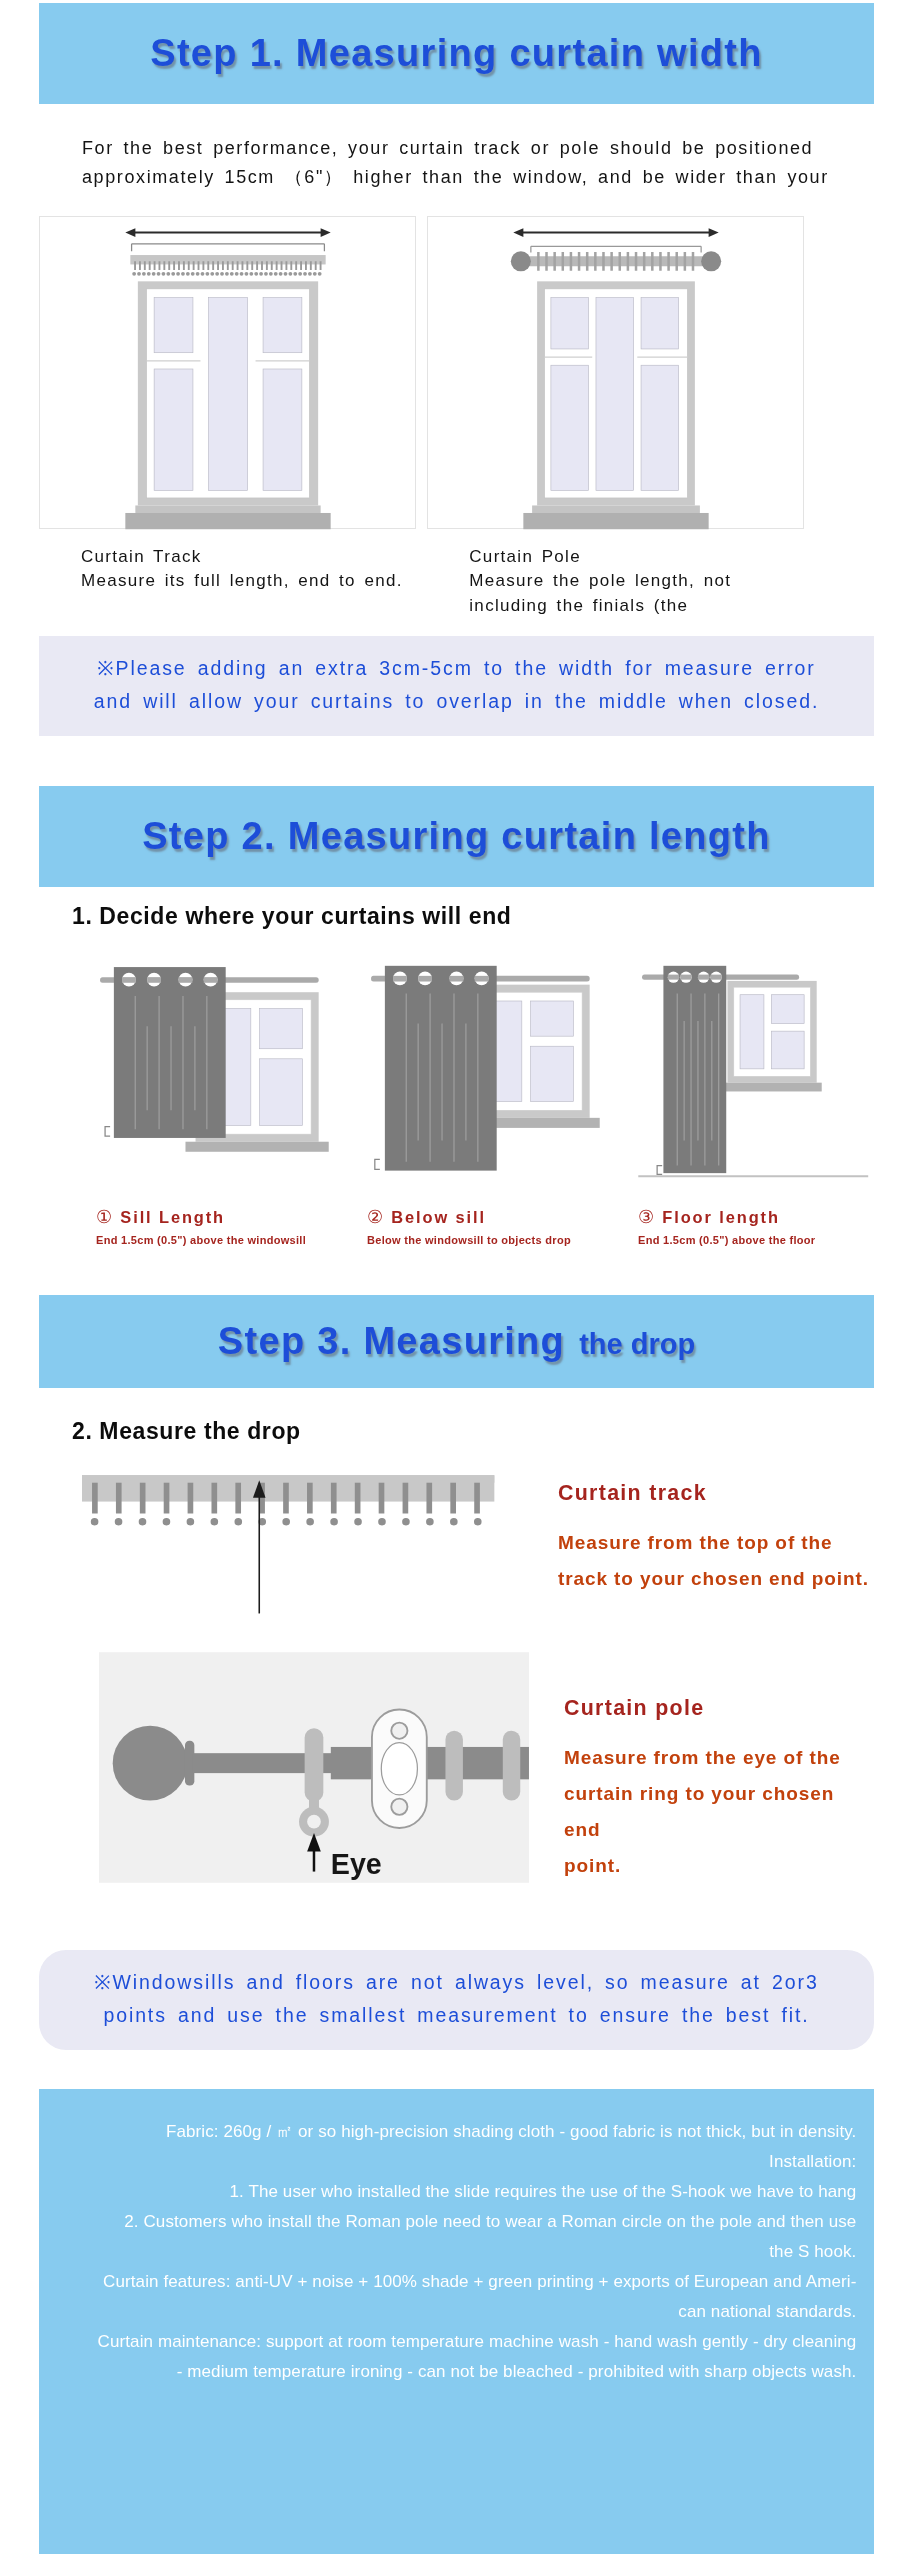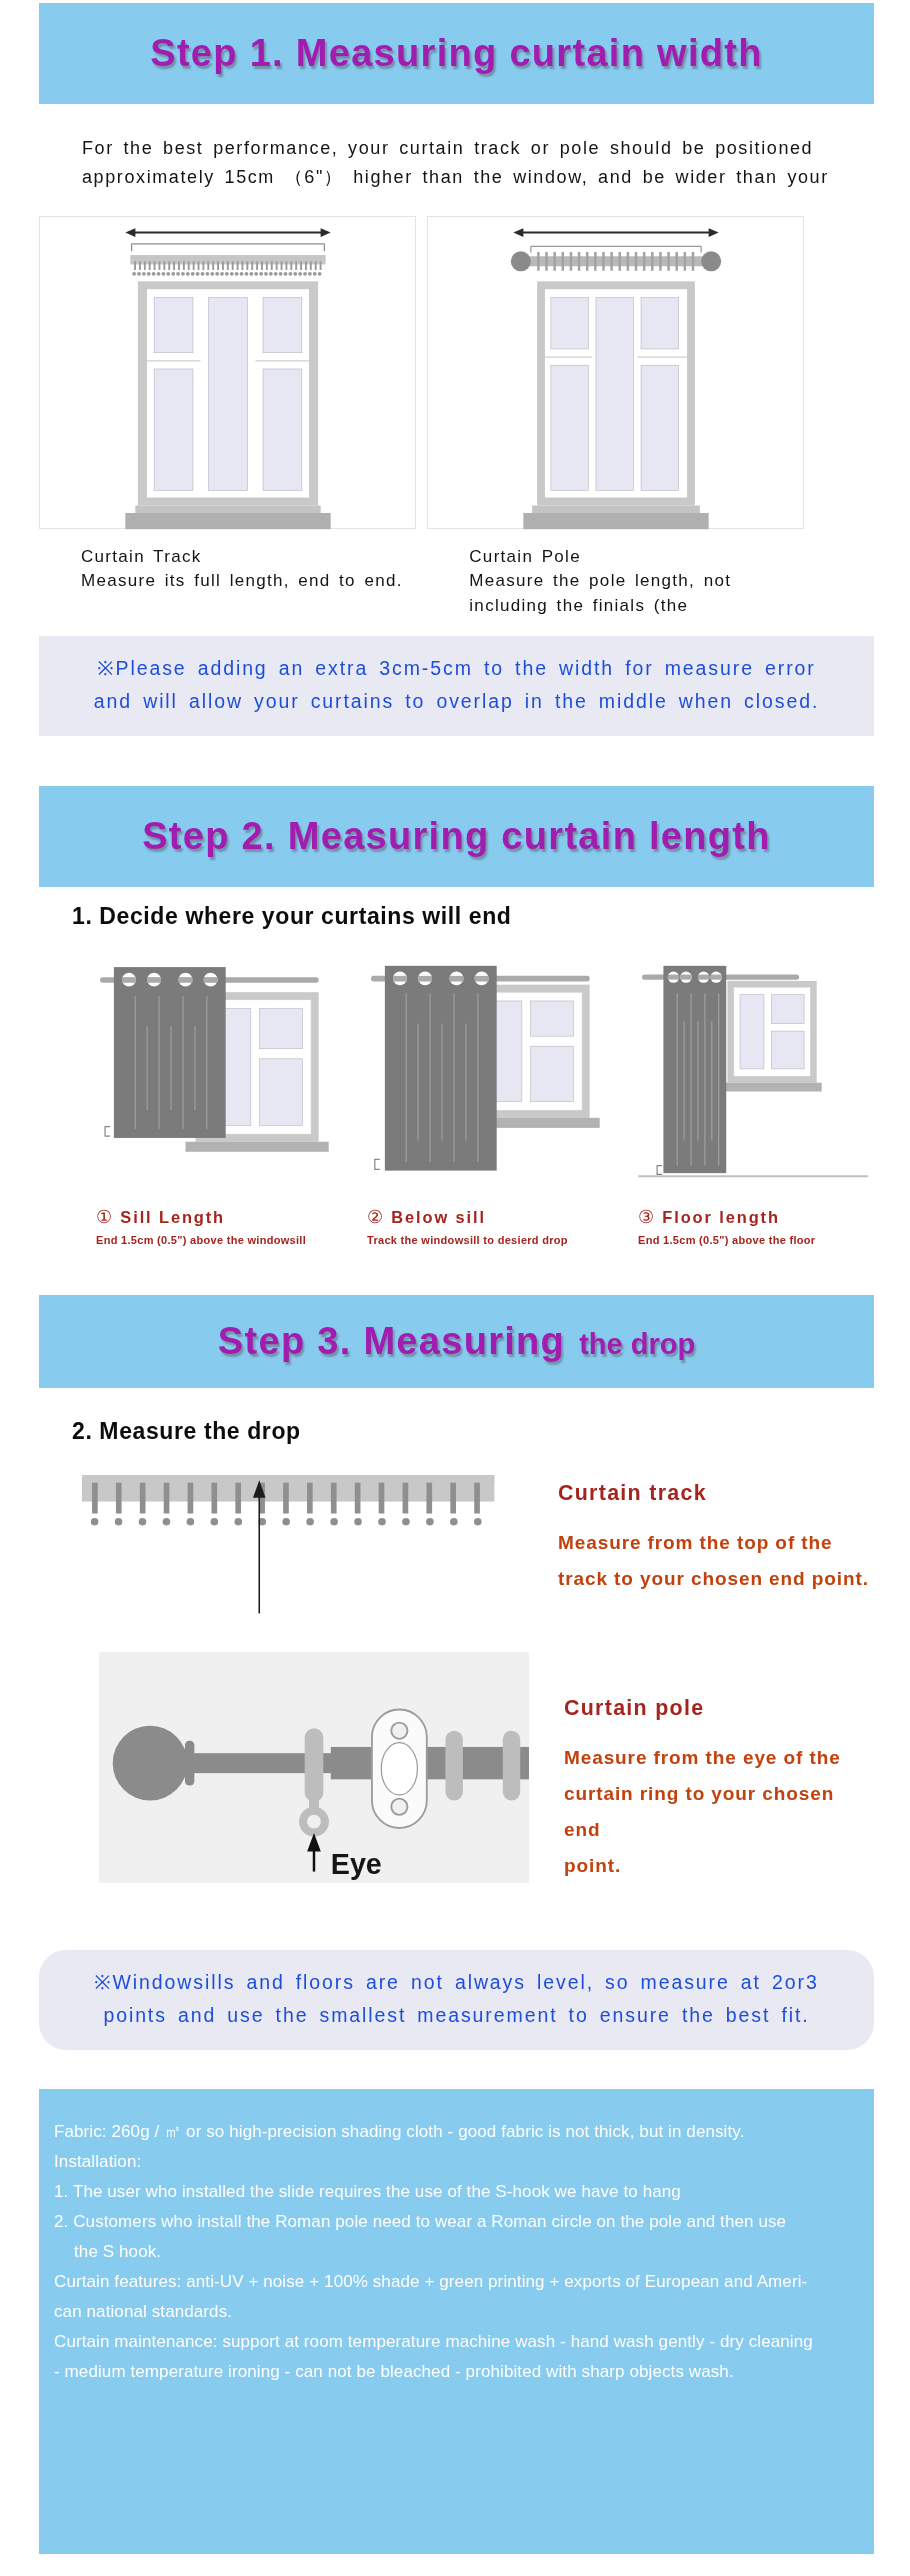--- a/index.html
+++ b/index.html
@@ -1,20 +1,20 @@
 <!DOCTYPE html>
 <html style="font-size:10px"><head>
 <meta charset="utf-8">
 <style>
   html,body{margin:0;padding:0;}
   body{width:910px;height:2576px;background:#ffffff;overflow:hidden;
        font-family:"Liberation Sans",sans-serif;color:#141414;}
   .content{width:835px;margin-left:39px;}
   .banner{height:101px;background:#87CBEF;display:flex;align-items:center;justify-content:center;}
-  .banner-title{font-size:38px;font-weight:bold;color:#a21caf;letter-spacing:1.3px;
+  .banner-title{font-size:38px;font-weight:bold;color:#1d4ed8;letter-spacing:1.3px;
        text-shadow:1.9px 2.5px 1.9px rgba(108,130,148,.78);white-space:nowrap;}
   #banner1{margin-top:2.5px;}
   #banner2{margin-top:50px;}
   #banner3{margin-top:49px;height:93px;}
   .banner3-sub{font-size:29px;margin-left:14px;letter-spacing:0px;}
   .intro{margin:30px 0 0 43px;font-size:18px;letter-spacing:1.6px;word-spacing:3.1px;line-height:29px;}
   .intro p{margin:0;}
   .diagram-row{display:flex;gap:11.3px;margin-top:24px;}
   .diagram-box{width:377px;height:313px;background:#fff;border:0.6px solid #e3e3e3;
        box-sizing:border-box;display:flex;justify-content:center;align-items:flex-start;padding-top:3.8px;}
@@ -36,21 +36,21 @@
   .length-desc{margin-top:5.7px;font-size:11px;font-weight:bold;color:#A5241E;letter-spacing:0.3px;}
   .track-section{display:flex;margin:25px 0 0 43px;}
   .pole-section{display:flex;margin:33px 0 0 60px;}
   .red-block{margin-left:36px;}
   .pole-red{margin-left:35px;margin-top:45px;}
   .red-title{font-size:21.4px;font-weight:bold;color:#A5241E;letter-spacing:1.3px;margin:11.3px 0 0 0;}
   .pole-red .red-title{margin-top:0;}
   .red-desc{font-size:19px;font-weight:bold;color:#c2410c;letter-spacing:0.9px;
        line-height:36px;margin:19px 0 0 0;}
   .red-desc p{margin:0;}
-  .footer{margin-top:39px;background:#87CBEF;height:465px;box-sizing:border-box;padding:28px 17.6px 0 15px;}
+  .footer{margin-top:39px;background:#87CBEF;height:465px;box-sizing:border-box;padding:28px 17.6px 0 15px;text-align:right;}
   .footer p{margin:0;font-size:17px;line-height:30px;color:#ffffff;letter-spacing:0.1px;}
   .footer p.indent{padding-left:20px;}
 </style>
 </head>
 <body>
 
 <div class="content">
 
   <div class="banner" id="banner1">
     <span class="banner-title">Step 1. Measuring curtain width</span>
@@ -236,21 +236,21 @@
             <rect x="131" y="38" width="22" height="9"></rect>
               <rect x="171" y="38" width="22" height="9"></rect>
           </g>
         </g>
         <path d="M20,330 h-8 v16 h8" stroke="#888888" stroke-width="2" fill="none"></path>
       </svg>
       <div class="length-title">
         <span class="length-num">②</span>
         <span>Below sill</span>
       </div>
-      <div class="length-desc">Track the windowsill to desierd drop</div>
+      <div class="length-desc">Below the windowsill to objects drop</div>
     </div>
 
     <div class="length-col">
       <svg width="233" height="245" viewBox="0 0 370 390">
         <g>
           <rect x="142" y="46" width="142" height="162" fill="#c9c9c9"></rect>
           <rect x="152" y="56" width="122" height="142" fill="#ffffff" stroke="#cccccc"></rect>
           <g fill="#e7e7f4" stroke="#b8b8c4">
             <rect x="162" y="68" width="38" height="118"></rect>
             <rect x="212" y="68" width="52" height="46"></rect>

